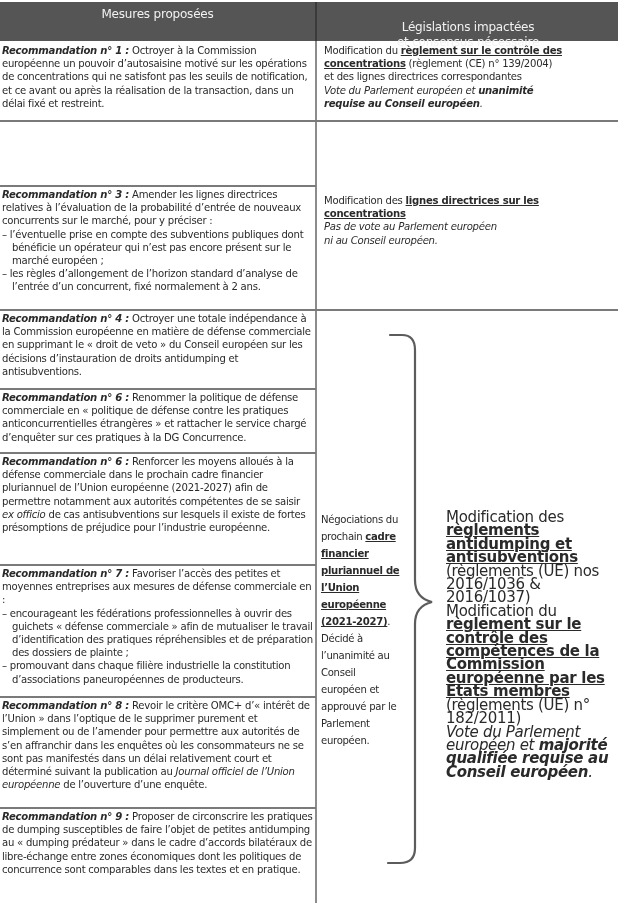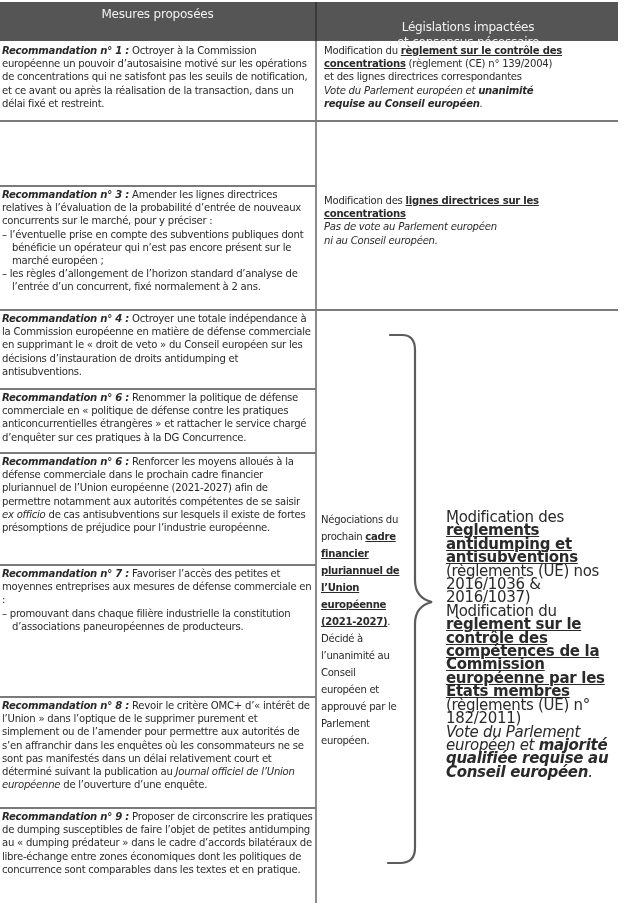--- a/index.html
+++ b/index.html
@@ -67,20 +67,21 @@
     <span class="rec">Recommandation n° 4 :</span><span> Octroyer une totale indépendance à la Commission européenne en matière de défense commerciale en supprimant le « droit de veto » du Conseil européen sur les décisions d’instauration de droits antidumping et antisubventions.</span>
   </div>
   <div class="cell l" style="top:391px">
     <span class="rec">Recommandation n° 6 :</span><span> Renommer la politique de défense commerciale en « politique de défense contre les pratiques anticoncurrentielles étrangères » et rattacher le service chargé d’enquêter sur ces pratiques à la DG Concurrence.</span>
   </div>
   <div class="cell l" style="top:455px">
     <span class="rec">Recommandation n° 6 :</span><span> Renforcer les moyens alloués à la défense commerciale dans le prochain cadre financier pluriannuel de l’Union européenne (2021-2027) afin de permettre notamment aux autorités compétentes de se saisir </span><span class="i">ex officio</span><span> de cas antisubventions sur lesquels il existe de fortes présomptions de préjudice pour l’industrie européenne.</span>
   </div>
   <div class="cell l" style="top:567px">
     <span class="rec">Recommandation n° 7 :</span><span> Favoriser l’accès des petites et moyennes entreprises aux mesures de défense commerciale en :</span>
+    <span class="dash">– encourageant les fédérations professionnelles à ouvrir des guichets « défense commerciale » afin de mutualiser le travail d’identification des pratiques répréhensibles et de préparation des dossiers de plainte ;</span>
     <span class="dash">– promouvant dans chaque filière industrielle la constitution d’associations paneuropéennes de producteurs.</span>
   </div>
   <div class="cell l" style="top:699px">
     <span class="rec">Recommandation n° 8 :</span><span> Revoir le critère OMC+ d’« intérêt de l’Union » dans l’optique de le supprimer purement et simplement ou de l’amender pour permettre aux autorités de s’en affranchir dans les enquêtes où les consommateurs ne se sont pas manifestés dans un délai relativement court et déterminé suivant la publication au </span><span class="i">Journal officiel de l’Union européenne</span><span> de l’ouverture d’une enquête.</span>
   </div>
   <div class="cell l" style="top:810px">
     <span class="rec">Recommandation n° 9 :</span><span> Proposer de circonscrire les pratiques de dumping susceptibles de faire l’objet de petites antidumping au « dumping prédateur » dans le cadre d’accords bilatéraux de libre-échange entre zones économiques dont les politiques de concurrence sont comparables dans les textes et en pratique.</span>
   </div>
 
   <div class="cell r" style="top:44px;width:240px">

